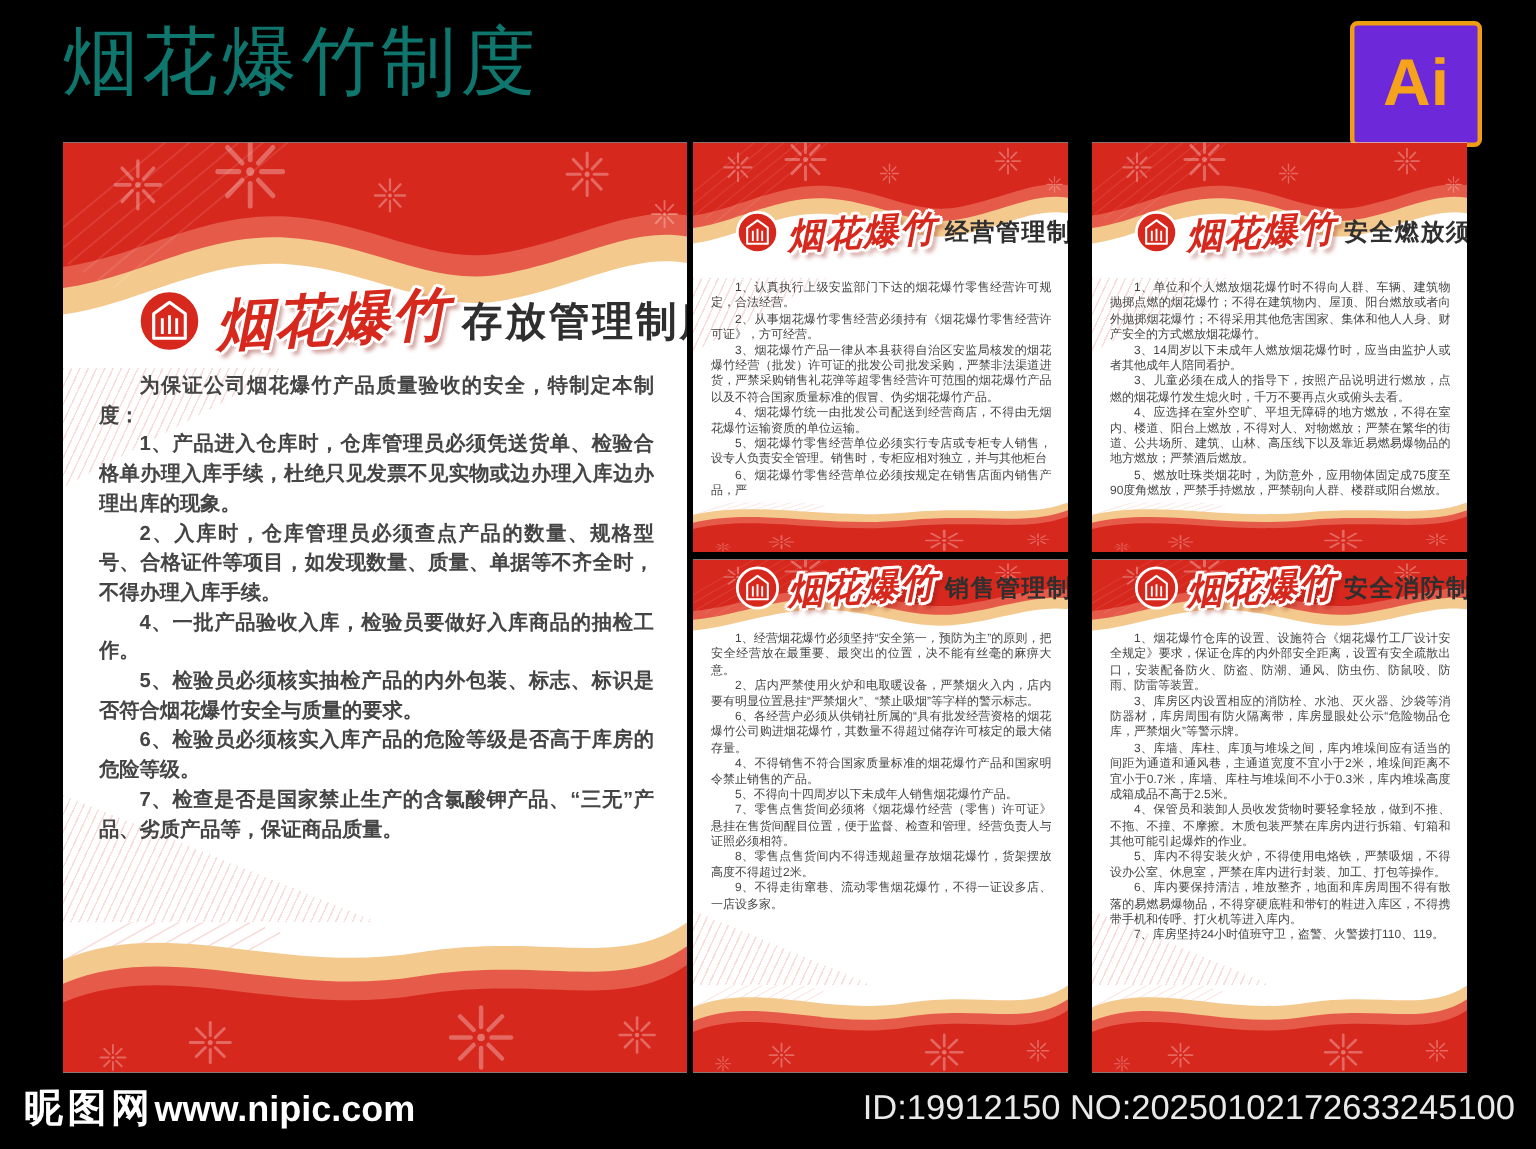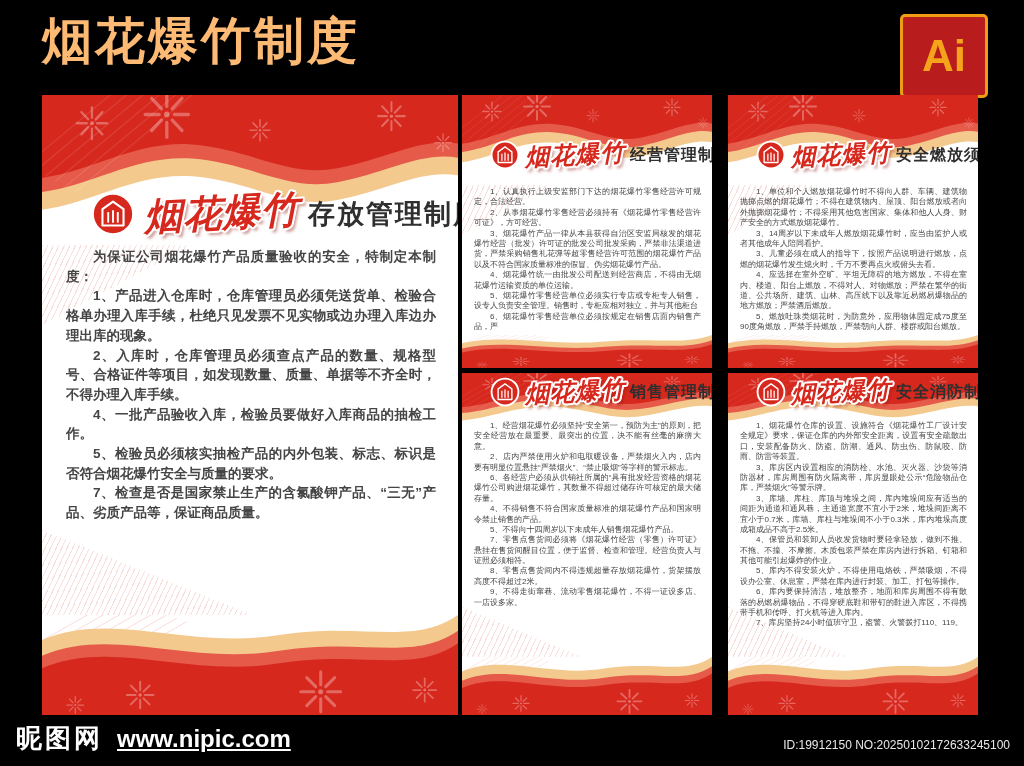--- a/index.html
+++ b/index.html
@@ -1,21 +1,21 @@
 <!DOCTYPE html>
 <html><head>
 <meta charset="utf-8">
 <style>
   html,body{margin:0;padding:0;background:#000;}
   .stage{position:relative;width:1024px;height:766px;background:#000;overflow:hidden;
          font-family:"Liberation Sans","DejaVu Sans",sans-serif;}
   
-  .title{position:absolute;top:14px;left:42px;margin:0;font-size:50px;font-weight:700;
-         color:#fdba74;letter-spacing:3px;line-height:1.1;}
-  .ai{position:absolute;top:14px;right:36px;width:82px;height:78px;background:#b91c1c;
+  .title{position:absolute;top:14px;left:42px;margin:0;font-size:50px;font-weight:400;
+         color:#0f766e;letter-spacing:3px;line-height:1.1;}
+  .ai{position:absolute;top:14px;right:36px;width:82px;height:78px;background:#6d28d9;
       border:3px solid #ef9d13;border-radius:5px;display:flex;align-items:center;
       justify-content:center;color:#f4a31b;font-size:44px;font-weight:700;}
   
   .board{position:absolute;top:95px;left:0;width:1024px;height:620px;}
   .poster{position:absolute;background:#fff;overflow:hidden;}
   #poster-storage{left:42px;top:0;width:416px;height:620px;}
   #poster-operation{left:462px;top:0;width:250px;height:273px;}
   #poster-sales{left:462px;top:278px;width:250px;height:342px;}
   #poster-firing{left:728px;top:0;width:250px;height:273px;}
   #poster-fire{left:728px;top:278px;width:250px;height:342px;}
@@ -56,24 +56,24 @@
   
   .fan{position:absolute;background:repeating-linear-gradient(115deg,
         rgba(215,60,45,.17) 0 1px,transparent 1px 5px);pointer-events:none;}
   .fan-top{left:0;width:150px;height:80px;clip-path:polygon(0 0,100% 0,0 100%);}
   .fan-btm{left:0;width:210px;height:85px;clip-path:polygon(0 100%,100% 100%,0 0);}
   #poster-storage .fan-top{top:150px;}
   #poster-storage .fan-btm{bottom:100px;}
   .sm-fan-top-a{top:90px;width:90px;height:50px;}
   .sm-fan-btm-b{bottom:58px;width:120px;height:50px;}
   
-  .wm{position:absolute;bottom:10px;left:16px;color:#fff;display:flex;align-items:baseline;gap:14px;}
+  .wm{position:absolute;bottom:10px;left:16px;color:#fff;display:flex;align-items:baseline;gap:0;}
   .wm-cn{font-size:26px;font-weight:900;letter-spacing:3px;}
-  .wm-url{font-size:24px;font-weight:700;text-decoration:underline;}
-  .wm-id{position:absolute;bottom:14px;right:14px;color:#e9e9e9;font-size:12px;}
+  .wm-url{font-size:24px;font-weight:700;}
+  .wm-id{position:absolute;bottom:14px;right:14px;color:#e9e9e9;font-size:23px;}
   .hidden-defs{position:absolute;width:0;height:0;overflow:hidden;}
 </style>
 </head>
 <body>
 
 <svg class="hidden-defs" aria-hidden="true">
   <defs>
     <g id="burst">
       <g stroke="#fff" stroke-width="3" stroke-linecap="round" opacity="0.3" fill="none">
         <line x1="0" y1="-20" x2="0" y2="-7"></line>
@@ -159,20 +159,21 @@
         </div>
       </div>
       <div class="fan fan-top"></div>
       <div class="fan fan-btm"></div>
       <div class="p-body body-lg">
         <p>为保证公司烟花爆竹产品质量验收的安全，特制定本制度：</p>
         <p>1、产品进入仓库时，仓库管理员必须凭送货单、检验合格单办理入库手续，杜绝只见发票不见实物或边办理入库边办理出库的现象。</p>
         <p>2、入库时，仓库管理员必须查点产品的数量、规格型号、合格证件等项目，如发现数量、质量、单据等不齐全时，不得办理入库手续。</p>
         <p>4、一批产品验收入库，检验员要做好入库商品的抽检工作。</p>
         <p>5、检验员必须核实抽检产品的内外包装、标志、标识是否符合烟花爆竹安全与质量的要求。</p>
+        <p>6、检验员必须核实入库产品的危险等级是否高于库房的危险等级。</p>
         <p>7、检查是否是国家禁止生产的含氯酸钾产品、“三无”产品、劣质产品等，保证商品质量。</p>
 
       </div>
       <svg class="wave wave-ftr f-lg" viewBox="0 0 500 120" preserveAspectRatio="none">
           <use href="#ftr"></use>
         </svg>
     </section>
 
     <section class="poster" id="poster-operation">
       <div class="p-header h-sm-top">

